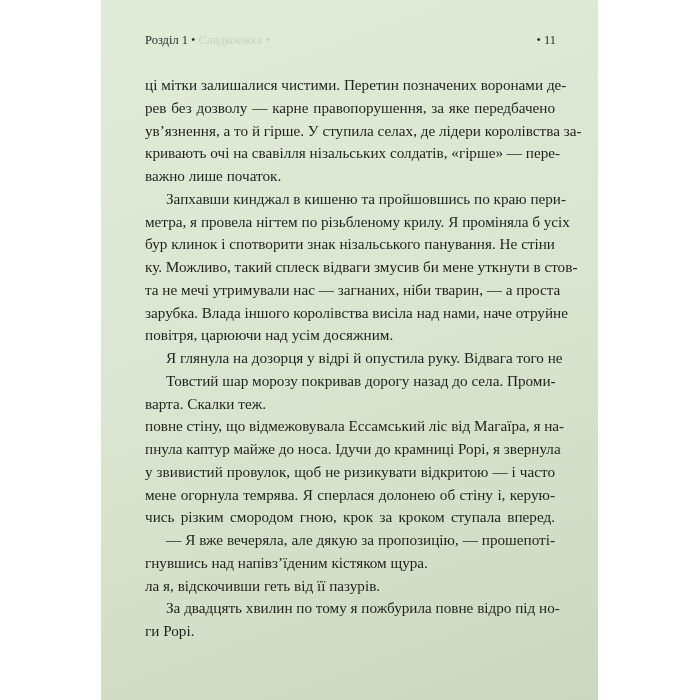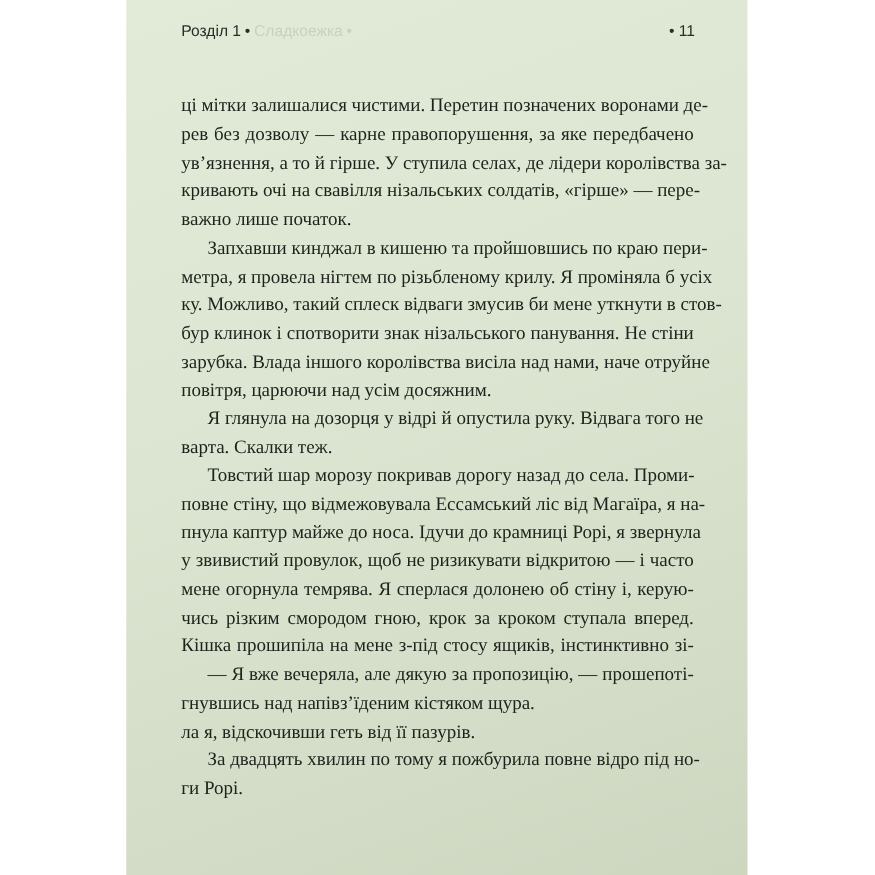--- a/index.html
+++ b/index.html
@@ -15,23 +15,23 @@
       left: 101px;
       top: 0;
       width: 497px;
       height: 700px;
       background: linear-gradient(160deg, #e2ebd8 0%, #dce5d1 45%, #d3dcc6 80%, #cdd6bf 100%);
     }
     .header {
       position: absolute;
       left: 44px;
       right: 42px;
-      top: 17px;
+      top: 32px;
       height: 16px;
-      font-family: Liberation Sans, sans-serif;
+      font-family: Liberation Serif, serif;
       font-size: 12.5px;
       color: #2a2e28;
       display: flex;
       justify-content: space-between;
       align-items: center;
     }
     .header .left { display: flex; align-items: center; gap: 3px; }
     .header .faint { color: #c6d3c2; }
     .body {
       position: absolute;
@@ -68,32 +68,32 @@
   </div>
 
   <div class="body" id="body-text">
       <span class="line">ці мітки залишалися чистими. Перетин позначених воронами де-</span>
       <span class="line">рев без дозволу — карне правопорушення, за яке передбачено</span>
       <span class="line">ув’язнення, а то й гірше. У ступила селах, де лідери королівства за-</span>
       <span class="line">кривають очі на свавілля нізальських солдатів, «гірше» — пере-</span>
       <span class="line last">важно лише початок.</span>
       <span class="line indent">Запхавши кинджал в кишеню та пройшовшись по краю пери-</span>
       <span class="line">метра, я провела нігтем по різьбленому крилу. Я проміняла б усіх</span>
+      <span class="line">бур клинок і спотворити знак нізальського панування. Не стіни</span>
       <span class="line">ку. Можливо, такий сплеск відваги змусив би мене уткнути в стов-</span>
-      <span class="line">бур клинок і спотворити знак нізальського панування. Не стіни</span>
+      <span class="line">та не мечі утримували нас — загнаних, ніби тварин, — а проста</span>
       <span class="line">зарубка. Влада іншого королівства висіла над нами, наче отруйне</span>
       <span class="line last">повітря, царюючи над усім досяжним.</span>
       <span class="line indent">Я глянула на дозорця у відрі й опустила руку. Відвага того не</span>
+      <span class="line indent">Товстий шар морозу покривав дорогу назад до села. Проми-</span>
       <span class="line last">варта. Скалки теж.</span>
-      <span class="line indent">Товстий шар морозу покривав дорогу назад до села. Проми-</span>
       <span class="line">повне стіну, що відмежовувала Ессамський ліс від Магаїра, я на-</span>
       <span class="line">пнула каптур майже до носа. Ідучи до крамниці Рорі, я звернула</span>
       <span class="line">у звивистий провулок, щоб не ризикувати відкритою — і часто</span>
       <span class="line">мене огорнула темрява. Я сперлася долонею об стіну і, керую-</span>
       <span class="line">чись різким смородом гною, крок за кроком ступала вперед.</span>
-      <span class="line">Кішка прошипіла на мене з-під стосу ящиків, інстинктивно зі-</span>
       <span class="line indent">— Я вже вечеряла, але дякую за пропозицію, — прошепоті-</span>
       <span class="line last">гнувшись над напівз’їденим кістяком щура.</span>
       <span class="line last">ла я, відскочивши геть від її пазурів.</span>
       <span class="line indent">За двадцять хвилин по тому я пожбурила повне відро під но-</span>
       <span class="line last">ги Рорі.</span>
     </div>
 </div>
 
 </body></html>

